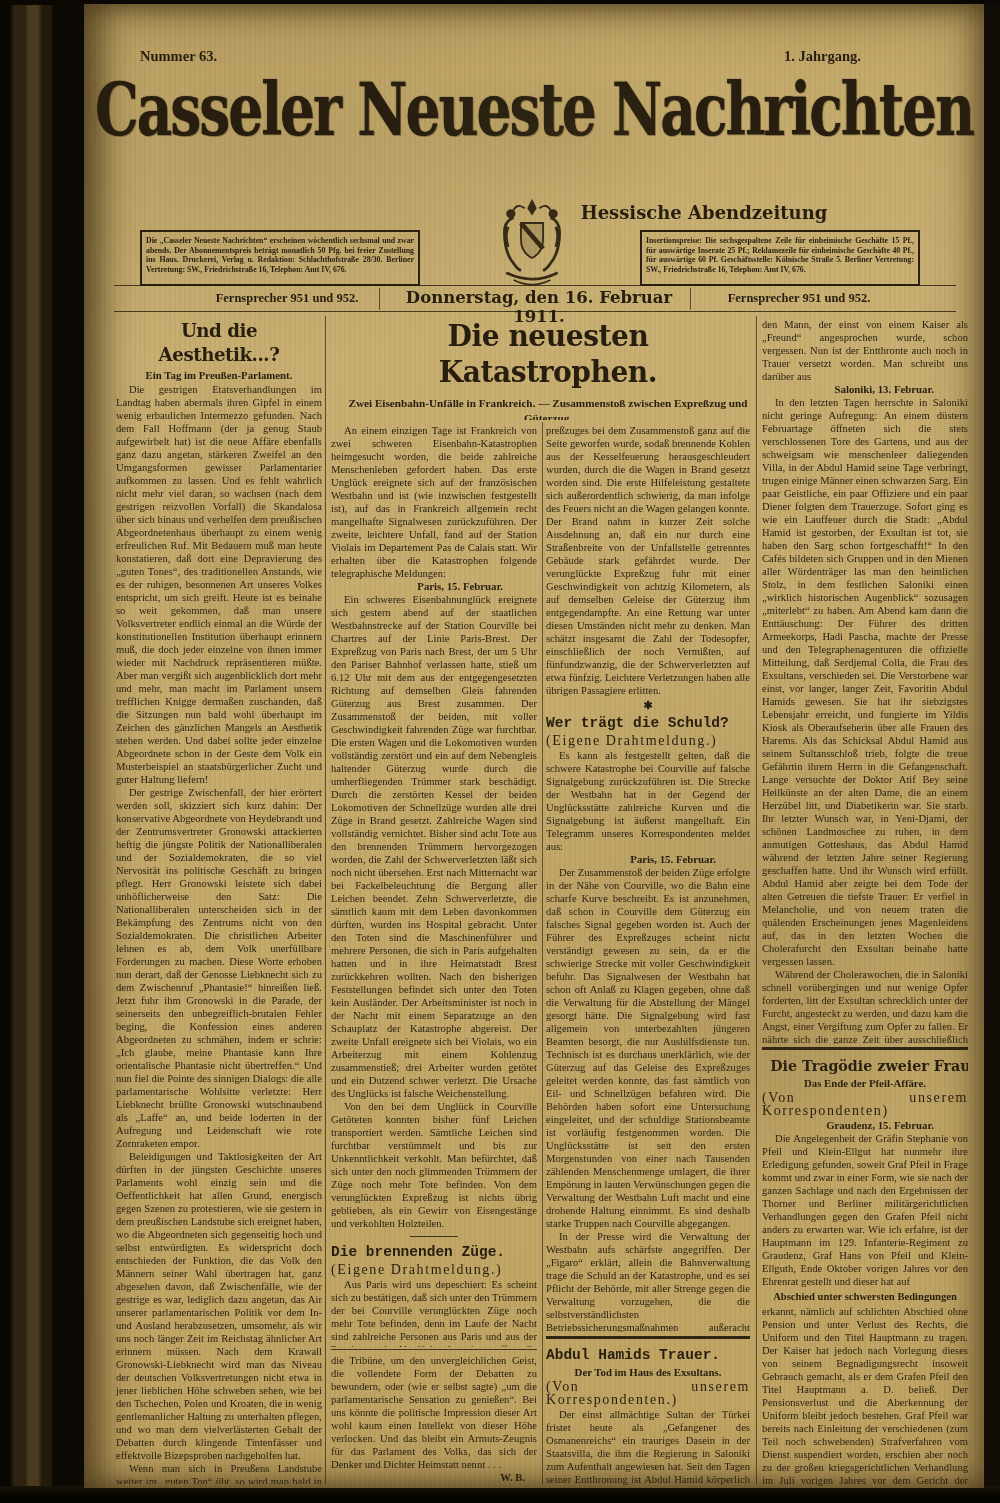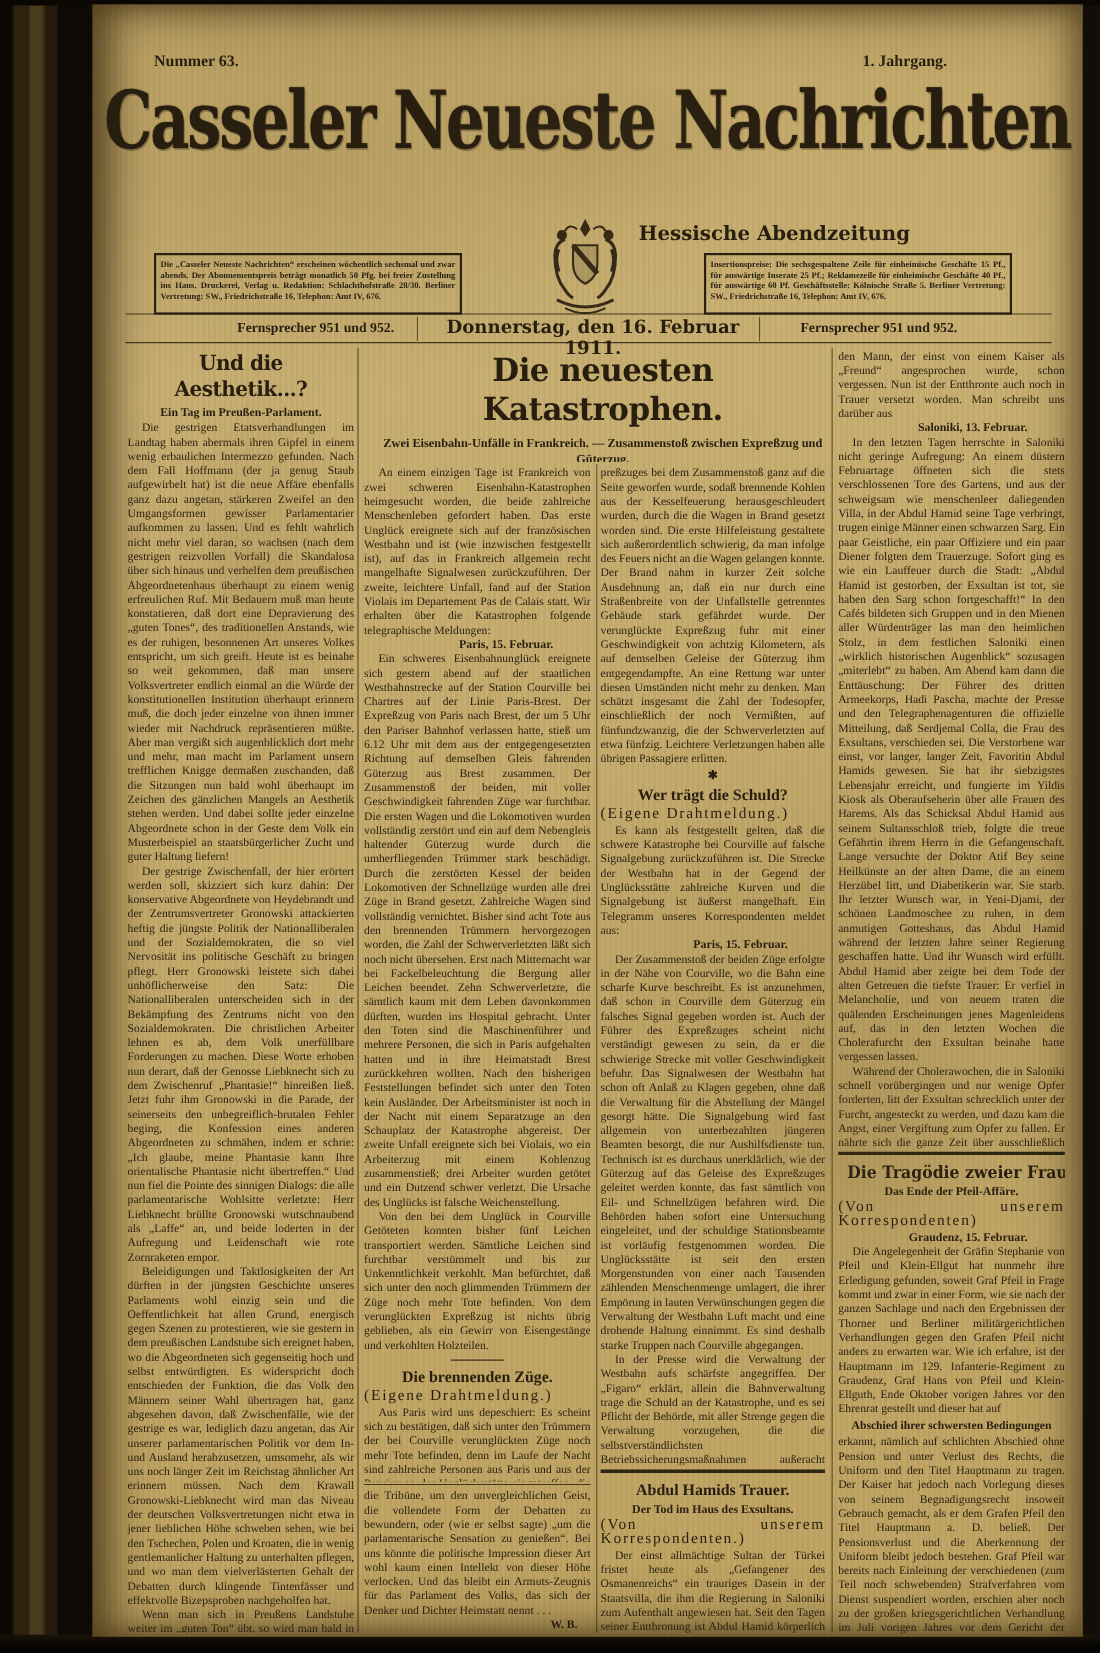--- a/index.html
+++ b/index.html
@@ -55,21 +55,21 @@
   .vsep{position:absolute;width:1px;background:rgba(40,28,12,.65);}
   
   .region{position:absolute;overflow:hidden;font-size:10.6px;line-height:13px;text-align:justify;}
   .region p{margin:0;}
   .blk-h1{font-family:"DejaVu Serif", serif;font-weight:bold;font-size:19px;line-height:24px;text-align:center;
     margin:0 0 3px;letter-spacing:-.5px;transform:scaleX(.96);}
   .blk-h2{font-family:"DejaVu Serif", serif;font-weight:bold;font-size:29px;line-height:36px;text-align:center;
     letter-spacing:-.5px;transform:scaleX(.97);margin:0 0 6px;}
   .blk-h2s{font-family:"DejaVu Serif", serif;font-weight:bold;font-size:15.5px;line-height:20px;text-align:center;
     white-space:nowrap;transform:scaleX(.92);margin:2px 0 1px;}
-  .blk-h3{font-family:Liberation Serif, serif;font-weight:bold;font-size:14.5px;line-height:19px;text-align:center;margin:3px 0 1px;}
+  .blk-h3{font-family:Liberation Mono, monospace;font-weight:bold;font-size:14.5px;line-height:19px;margin:3px 0 1px;}
   .blk-sub{font-weight:bold;font-size:10.8px;text-align:center;margin:0 0 1px;}
   .blk-note{font-size:14px;letter-spacing:1.6px;margin:0 0 2px;}
   .blk-subline{font-weight:bold;font-size:11.2px;line-height:15px;text-align:center;}
   .blk-dateline{text-align:right;padding-right:34px;font-weight:bold;font-size:10.8px;}
   .blk-p{text-indent:13px;}
   .blk-pc{}
   .blk-star{text-align:center;font-size:11px;line-height:11px;margin:3px 0;font-weight:bold;}
   .blk-rule{width:48px;border-top:1.5px solid rgba(38,28,12,.85);margin:6px auto;height:0;}
   .blk-cross{font-weight:bold;text-align:center;margin:2px 0;}
   .blk-sig{text-align:right;font-weight:bold;padding-right:12px;}
@@ -177,20 +177,20 @@
       <div class="blk-dateline">Saloniki, 13. Februar.</div>
       <p class="blk-p">In den letzten Tagen herrschte in Saloniki nicht geringe Aufregung: An einem düstern Februartage öffneten sich die stets verschlossenen Tore des Gartens, und aus der schweigsam wie menschenleer daliegenden Villa, in der Abdul Hamid seine Tage verbringt, trugen einige Männer einen schwarzen Sarg. Ein paar Geistliche, ein paar Offiziere und ein paar Diener folgten dem Trauerzuge. Sofort ging es wie ein Lauffeuer durch die Stadt: „Abdul Hamid ist gestorben, der Exsultan ist tot, sie haben den Sarg schon fortgeschafft!“ In den Cafés bildeten sich Gruppen und in den Mienen aller Würdenträger las man den heimlichen Stolz, in dem festlichen Saloniki einen „wirklich historischen Augenblick“ sozusagen „miterlebt“ zu haben. Am Abend kam dann die Enttäuschung: Der Führer des dritten Armeekorps, Hadi Pascha, machte der Presse und den Telegraphenagenturen die offizielle Mitteilung, daß Serdjemal Colla, die Frau des Exsultans, verschieden sei. Die Verstorbene war einst, vor langer, langer Zeit, Favoritin Abdul Hamids gewesen. Sie hat ihr siebzigstes Lebensjahr erreicht, und fungierte im Yildis Kiosk als Oberaufseherin über alle Frauen des Harems. Als das Schicksal Abdul Hamid aus seinem Sultansschloß trieb, folgte die treue Gefährtin ihrem Herrn in die Gefangenschaft. Lange versuchte der Doktor Atif Bey seine Heilkünste an der alten Dame, die an einem Herzübel litt, und Diabetikerin war. Sie starb. Ihr letzter Wunsch war, in Yeni-Djami, der schönen Landmoschee zu ruhen, in dem anmutigen Gotteshaus, das Abdul Hamid während der letzten Jahre seiner Regierung geschaffen hatte. Und ihr Wunsch wird erfüllt. Abdul Hamid aber zeigte bei dem Tode der alten Getreuen die tiefste Trauer: Er verfiel in Melancholie, und von neuem traten die quälenden Erscheinungen jenes Magenleidens auf, das in den letzten Wochen die Cholerafurcht den Exsultan beinahe hatte vergessen lassen.</p>
       <p class="blk-p">Während der Cholerawochen, die in Saloniki schnell vorübergingen und nur wenige Opfer forderten, litt der Exsultan schrecklich unter der Furcht, angesteckt zu werden, und dazu kam die Angst, einer Vergiftung zum Opfer zu fallen. Er nährte sich die ganze Zeit über ausschließlich von Eiern und sogar die Milchspeisen, wurden von der Tafel verbannt. Das körperliche Befinden des entthronten Sultans ist überhaupt ein sehr ungünstiges, und in unterrichteten Kreisen rechnet man sogar mit einem baldigen Ableben des Mannes, der den „Sturz von höchster Höhe“ nicht hat verwinden können.      -b-</p>
     </div>
   <div class="region thick-sep" style="left:678px;top:1043px;width:206px;height:435px">
       <div class="blk-h2s">Die Tragödie zweier Frauen.</div>
       <div class="blk-sub">Das Ende der Pfeil-Affäre.</div>
       <div class="blk-note">(Von unserem Korrespondenten)</div>
       <div class="blk-dateline">Graudenz, 15. Februar.</div>
       <p class="blk-p">Die Angelegenheit der Gräfin Stephanie von Pfeil und Klein-Ellgut hat nunmehr ihre Erledigung gefunden, soweit Graf Pfeil in Frage kommt und zwar in einer Form, wie sie nach der ganzen Sachlage und nach den Ergebnissen der Thorner und Berliner militärgerichtlichen Verhandlungen gegen den Grafen Pfeil nicht anders zu erwarten war. Wie ich erfahre, ist der Hauptmann im 129. Infanterie-Regiment zu Graudenz, Graf Hans von Pfeil und Klein-Ellguth, Ende Oktober vorigen Jahres vor den Ehrenrat gestellt und dieser hat auf</p>
-      <div class="blk-cross">Abschied ihrer schwersten Bedingungen</div>
+      <div class="blk-cross">Abschied unter schwersten Bedingungen</div>
       <p class="blk-pc">erkannt, nämlich auf schlichten Abschied ohne Pension und unter Verlust des Rechts, die Uniform und den Titel Hauptmann zu tragen. Der Kaiser hat jedoch nach Vorlegung dieses von seinem Begnadigungsrecht insoweit Gebrauch gemacht, als er dem Grafen Pfeil den Titel Hauptmann a. D. beließ. Der Pensionsverlust und die Aberkennung der Uniform bleibt jedoch bestehen. Graf Pfeil war bereits nach Einleitung der verschiedenen (zum Teil noch schwebenden) Strafverfahren vom Dienst suspendiert worden, erschien aber noch zu der großen kriegsgerichtlichen Verhandlung im Juli vorigen Jahres vor dem Gericht der Königlichen Kommandantur in voller Uniform. Er hatte sich damals wegen Mißhandlung seiner zweiten Frau, einer geborenen Baronesse von Behr, ferner wegen Mißbrauchs der Dienstgewalt, Entwendung von Zeitungen aus einem Graudenzer Café und anderer Stra-</p>
     </div>
 
   <div class="stain" style="left:60px;top:330px;width:180px;height:420px;background:radial-gradient(ellipse,rgba(110,85,40,.14),transparent 70%)"></div>
   <div class="stain" style="left:560px;top:900px;width:260px;height:300px;background:radial-gradient(ellipse,rgba(95,72,32,.12),transparent 70%)"></div>
   <div class="stain" style="left:300px;top:60px;width:340px;height:140px;background:radial-gradient(ellipse,rgba(120,95,45,.10),transparent 70%)"></div>
 </div>
 
 </body></html>

